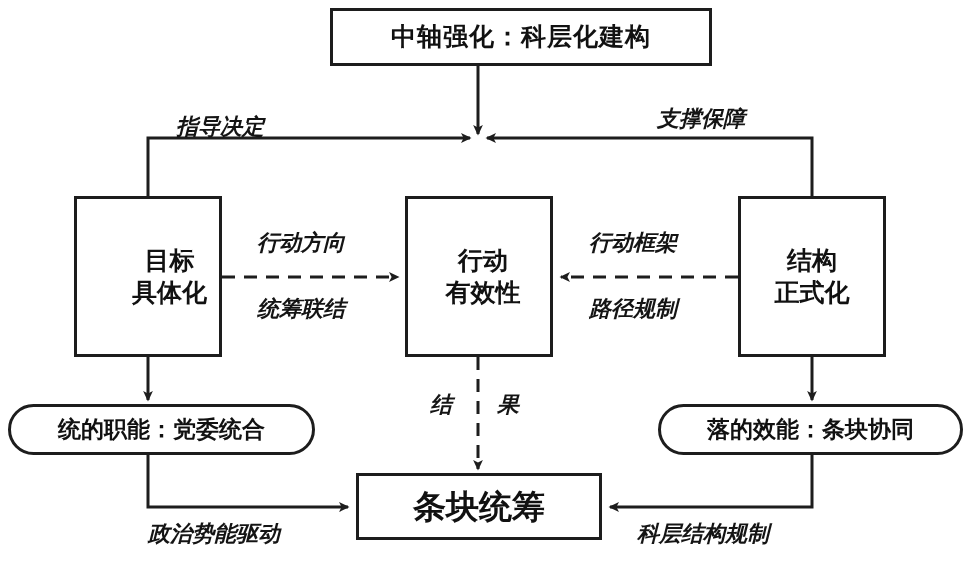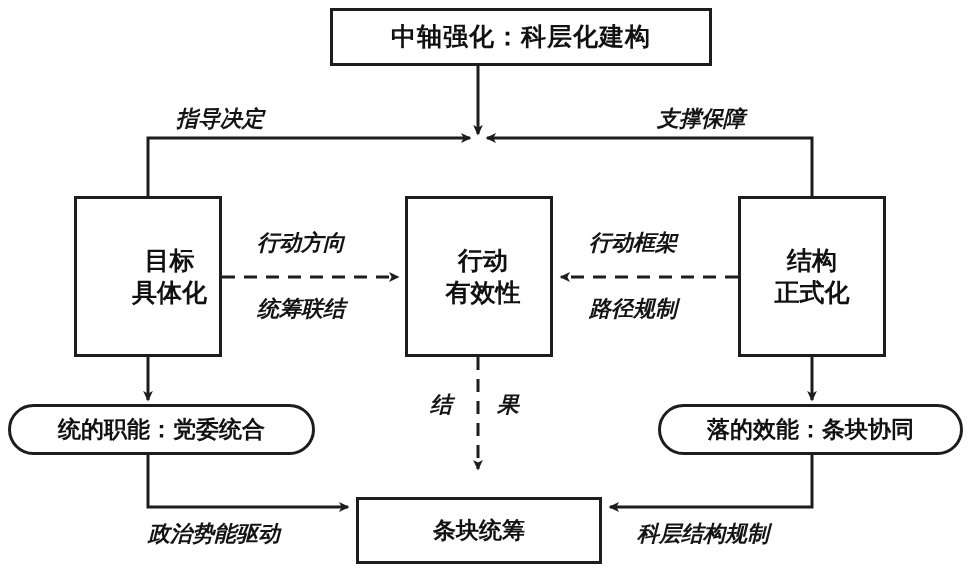--- a/index.html
+++ b/index.html
@@ -46,32 +46,32 @@
     display: block;
     white-space: pre-line;
   }
   
   #node-top      { left: 290px; top: 8px;   width: 382px; height: 58px;  font-size: 25px; letter-spacing: 1px; margin-left: 40px; }
   #node-goal     { left: 74px;  top: 196px; width: 148px; height: 161px; font-size: 25px; padding-left: 43px; }
   #node-action   { left: 405px; top: 196px; width: 148px; height: 161px; font-size: 25px; padding-left: 8px; }
   #node-struct   { left: 738px; top: 196px; width: 148px; height: 161px; font-size: 25px; }
   #node-party    { left: 8px;   top: 404px; width: 307px; height: 51px;  font-size: 23px; }
   #node-block    { left: 658px; top: 404px; width: 305px; height: 51px;  font-size: 23px; }
-  #node-overall  { left: 356px; top: 473px; width: 246px; height: 67px;  font-size: 23px; margin-top: 24px; }
+  #node-overall  { left: 356px; top: 473px; width: 246px; height: 67px;  font-size: 33px; }
 
   .edge-label {
     position: absolute;
     color: #141414;
     font-size: 22px;
     font-weight: bold;
     font-style: italic;
     white-space: nowrap;
     font-family: "Liberation Serif", "DejaVu Serif", serif;
   }
-  #lbl-guide   { left: 176px; top: 104px; font-family: Liberation Serif, serif; }
+  #lbl-guide   { left: 176px; top: 112px; font-family: Liberation Serif, serif; }
   #lbl-support { left: 657px; top: 104px; }
   #lbl-dir     { left: 257px; top: 228px; }
   #lbl-link    { left: 257px; top: 294px; }
   #lbl-frame   { left: 589px; top: 228px; }
   #lbl-path    { left: 589px; top: 294px; }
   #lbl-res-a   { left: 430px; top: 390px; }
   #lbl-res-b   { left: 497px; top: 390px; }
   #lbl-pol     { left: 148px; top: 519px; }
   #lbl-bur     { left: 637px; top: 519px; }
 </style>

